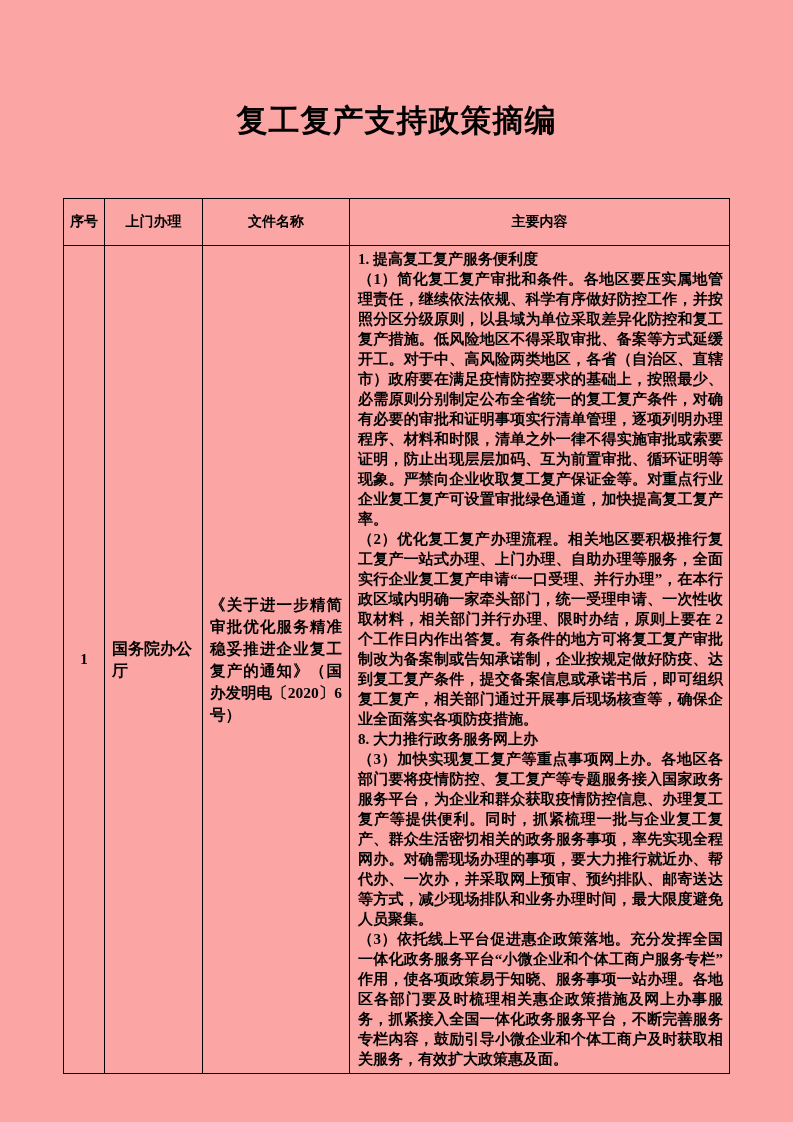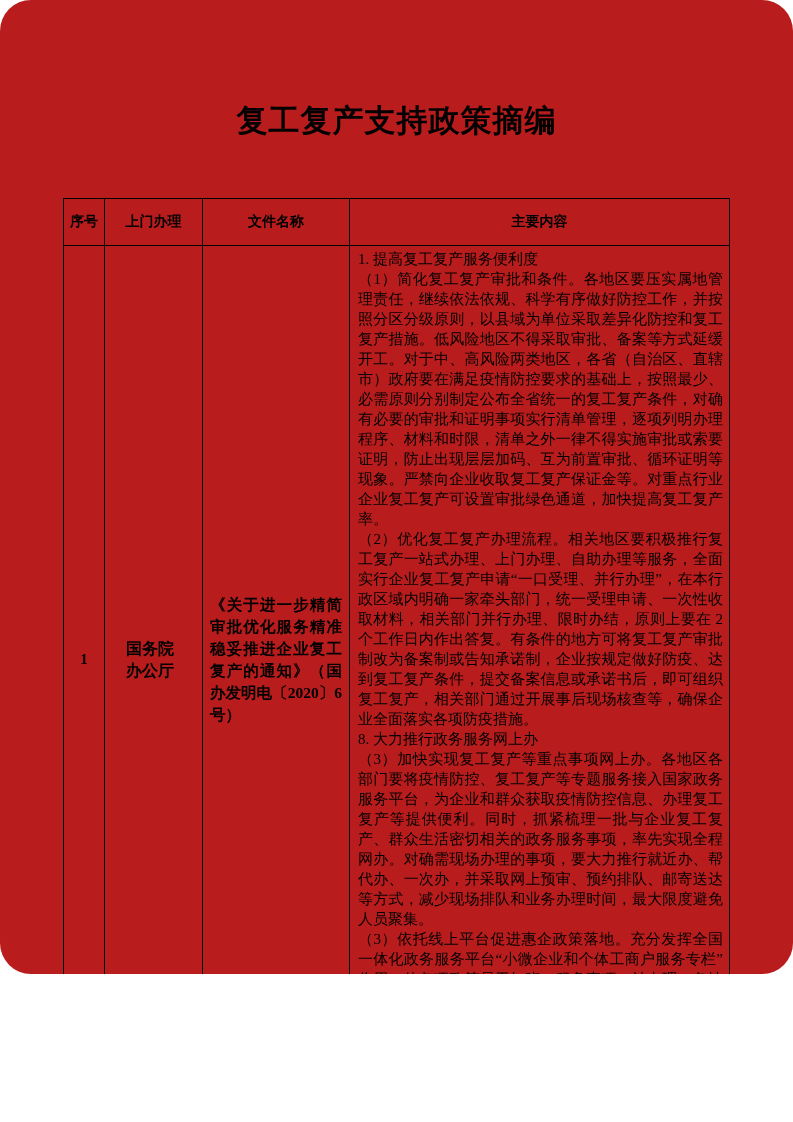--- a/index.html
+++ b/index.html
@@ -3,26 +3,25 @@
 <meta charset="utf-8">
 <style>
   html, body {
     margin: 0;
     padding: 0;
     background: #ffffff;
   }
   .page {
     position: relative;
     width: 793px;
-    height: 974px;
-    background: #b91c1c;
+    height: 1122px;
+    background: #fca5a5;
     overflow: hidden;
     font-family: "Liberation Serif", "DejaVu Serif", serif;
     color: #000000;
-    border-radius: 31px;
   }
   .doc-title {
     position: absolute;
     top: 100px;
     left: 0;
     width: 793px;
     margin: 0;
     text-align: center;
     font-size: 31px;
     font-weight: bold;
@@ -70,21 +69,21 @@
   td.cell-index {
     text-align: center;
     vertical-align: middle;
     font-size: 15px;
   }
   td.cell-authority {
     text-align: left;
     vertical-align: middle;
     font-size: 16px;
     line-height: 22px;
-    padding: 2px 21px;
+    padding: 2px 7px;
   }
   td.cell-docname {
     text-align: justify;
     vertical-align: middle;
     font-size: 15.5px;
     line-height: 22px;
     padding: 2px 7px;
     word-break: break-all;
     margin-top: 24px;
   }
@@ -92,21 +91,21 @@
     vertical-align: top;
     padding: 3px 6px 4px 8px;
     height: 734px;
   }
   td.cell-content p {
     margin: 0;
     font-size: 15px;
     line-height: 20px;
     text-align: justify;
     word-break: break-all;
-    font-weight: normal;
+    font-weight: bold;
   }
   .page-number {
     position: absolute;
     top: 1031px;
     left: 0;
     width: 793px;
     text-align: center;
     font-size: 13px;
     font-weight: normal;
   }

